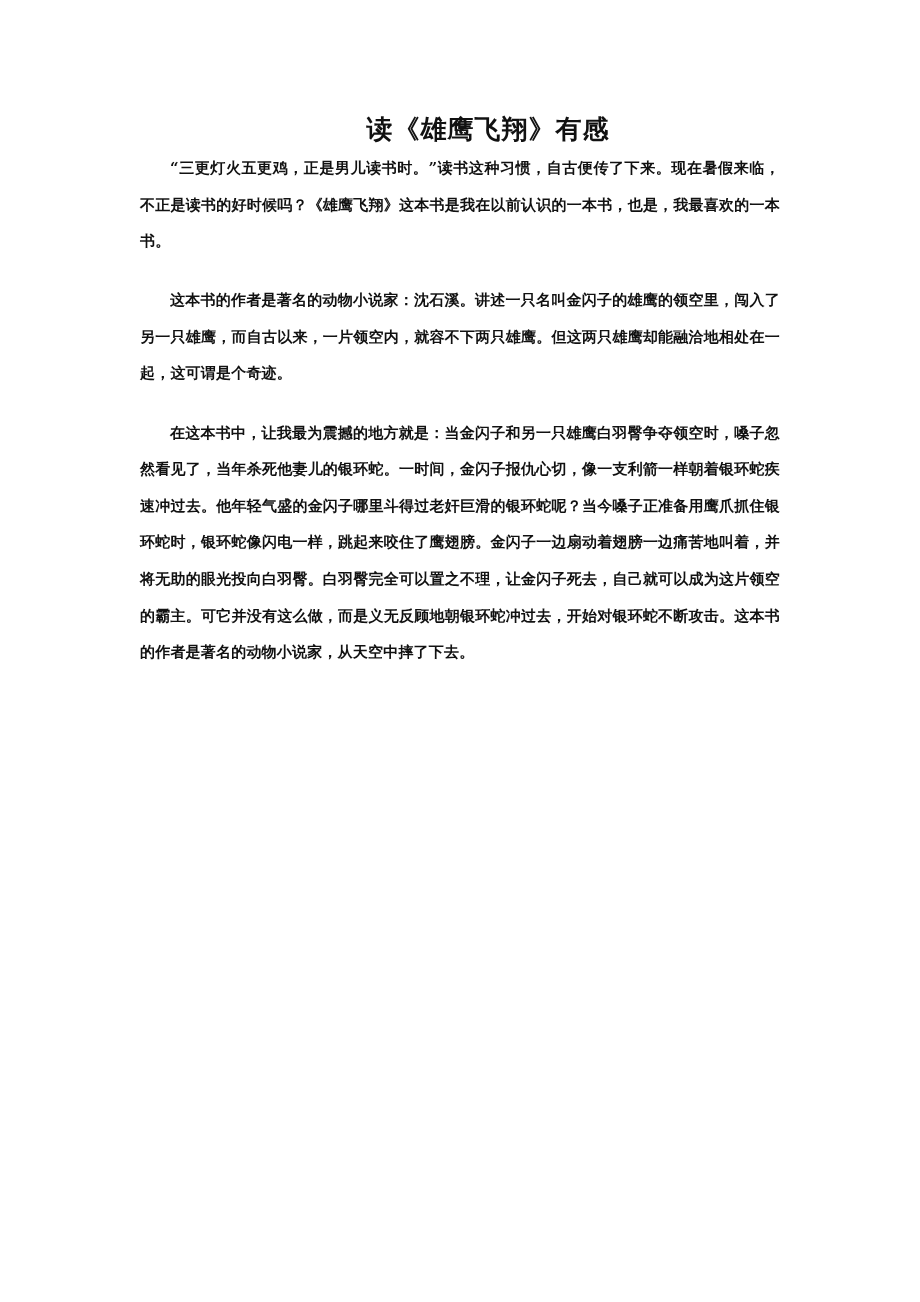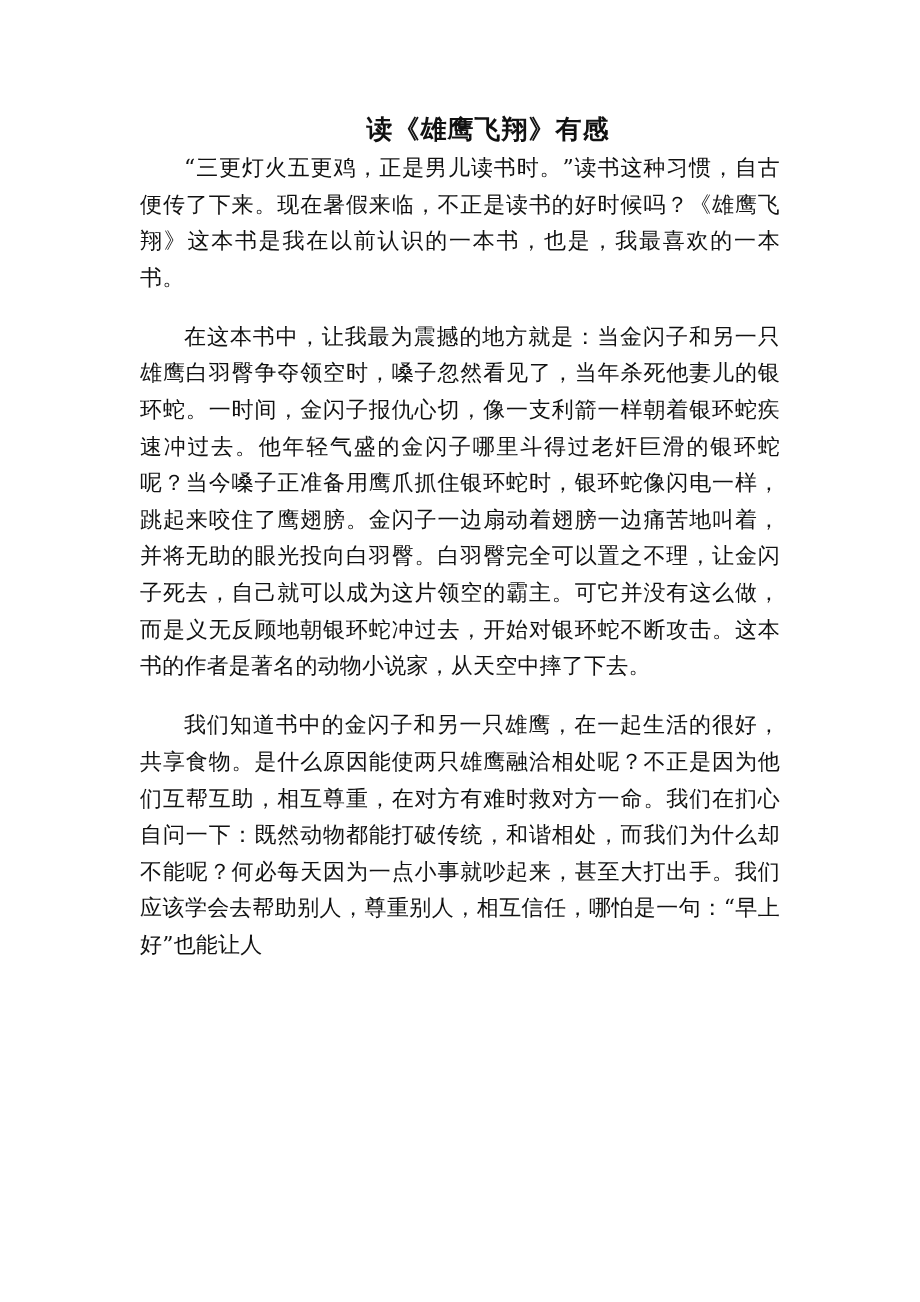--- a/index.html
+++ b/index.html
@@ -1,24 +1,24 @@
 <!DOCTYPE html>
 <html><head>
 <meta charset="utf-8">
 <style>
   html, body { margin: 0; padding: 0; background: #ffffff; }
   body { width: 920px; height: 1302px; overflow: hidden; position: relative;
          font-family: "DejaVu Serif", "Liberation Serif", serif; color: #111; }
   .title { position: absolute; top: 112px; left: 0; width: 976px; text-align: center;
            font-size: 26px; font-weight: bold; font-family: "DejaVu Sans", sans-serif; letter-spacing: 1px; }
   .body { position: absolute; top: 150px; left: 140px; width: 640px; }
-  .para { margin: 0 0 22.5px 0; font-size: 22px; line-height: 36.6px; text-indent: 2em;
-          text-align: justify; letter-spacing: 0.2px; }
+  .para { margin: 0 0 22.5px 0; font-size: 15px; line-height: 36.6px; text-indent: 2em;
+          text-align: justify; letter-spacing: 0.2px; font-weight: bold; }
 </style>
 </head>
 <body>
 
 <div class="title">读《雄鹰飞翔》有感</div>
 <div class="body">
   <p class="para">“三更灯火五更鸡，正是男儿读书时。”读书这种习惯，自古便传了下来。现在暑假来临，不正是读书的好时候吗？《雄鹰飞翔》这本书是我在以前认识的一本书，也是，我最喜欢的一本书。</p>
+  <p class="para">这本书的作者是著名的动物小说家：沈石溪。讲述一只名叫金闪子的雄鹰的领空里，闯入了另一只雄鹰，而自古以来，一片领空内，就容不下两只雄鹰。但这两只雄鹰却能融洽地相处在一起，这可谓是个奇迹。</p>
   <p class="para">在这本书中，让我最为震撼的地方就是：当金闪子和另一只雄鹰白羽臀争夺领空时，嗓子忽然看见了，当年杀死他妻儿的银环蛇。一时间，金闪子报仇心切，像一支利箭一样朝着银环蛇疾速冲过去。他年轻气盛的金闪子哪里斗得过老奸巨滑的银环蛇呢？当今嗓子正准备用鹰爪抓住银环蛇时，银环蛇像闪电一样，跳起来咬住了鹰翅膀。金闪子一边扇动着翅膀一边痛苦地叫着，并将无助的眼光投向白羽臀。白羽臀完全可以置之不理，让金闪子死去，自己就可以成为这片领空的霸主。可它并没有这么做，而是义无反顾地朝银环蛇冲过去，开始对银环蛇不断攻击。这本书的作者是著名的动物小说家，从天空中摔了下去。</p>
-  <p class="para">我们知道书中的金闪子和另一只雄鹰，在一起生活的很好，共享食物。是什么原因能使两只雄鹰融洽相处呢？不正是因为他们互帮互助，相互尊重，在对方有难时救对方一命。我们在扪心自问一下：既然动物都能打破传统，和谐相处，而我们为什么却不能呢？何必每天因为一点小事就吵起来，甚至大打出手。我们应该学会去帮助别人，尊重别人，相互信任，哪怕是一句：“早上好”也能让人</p>
 </div>
 
 </body></html>

